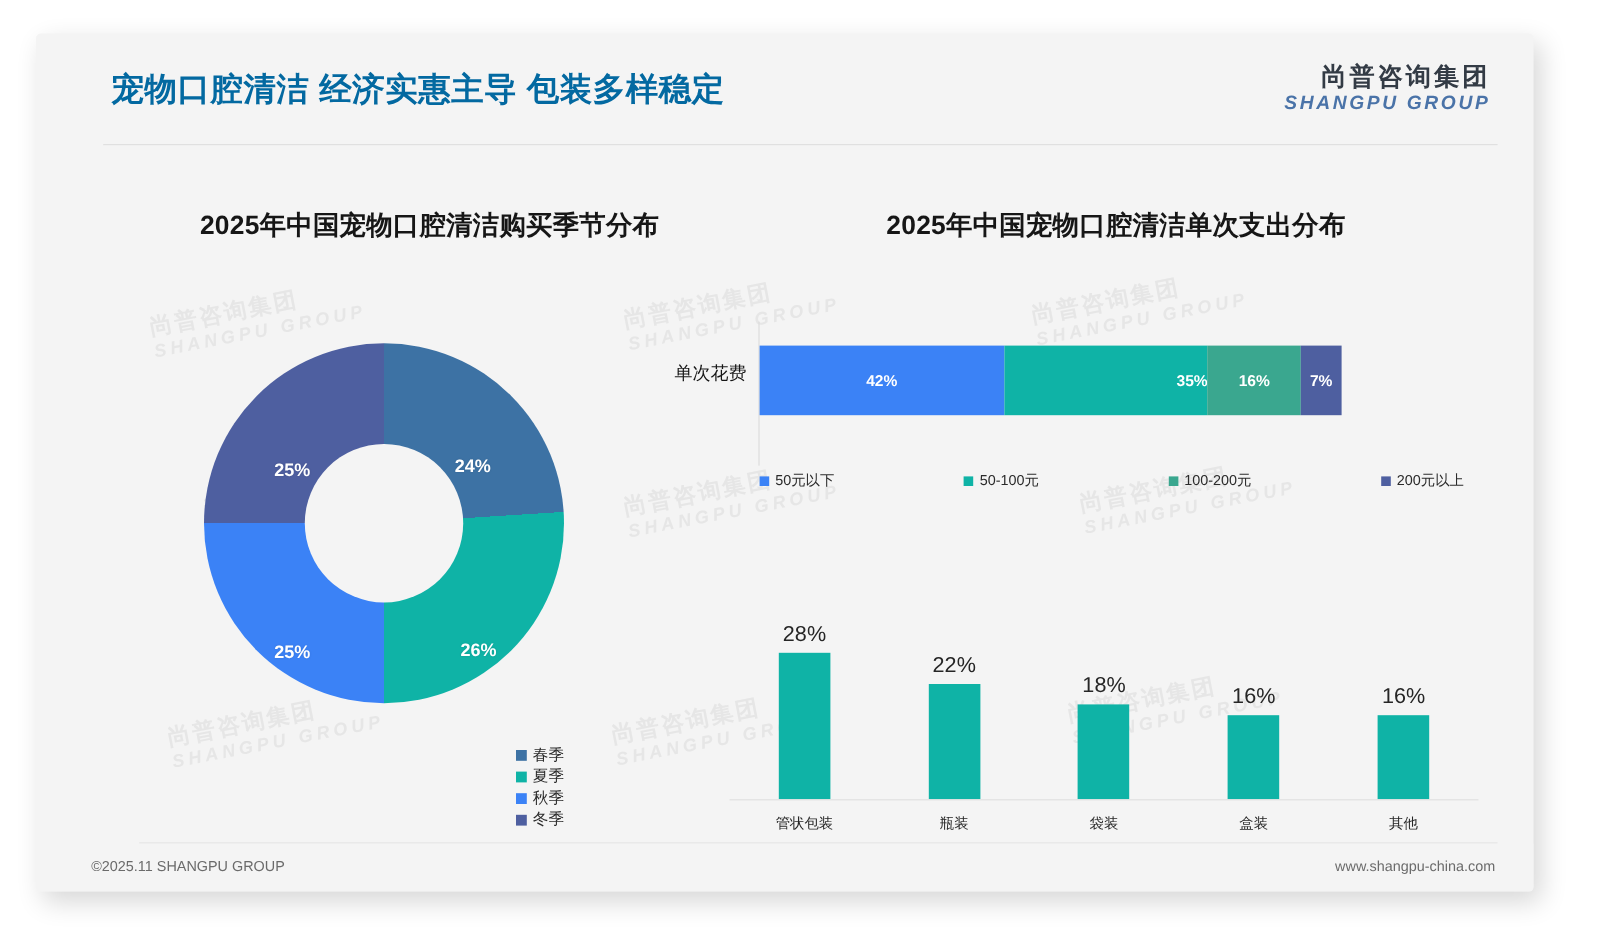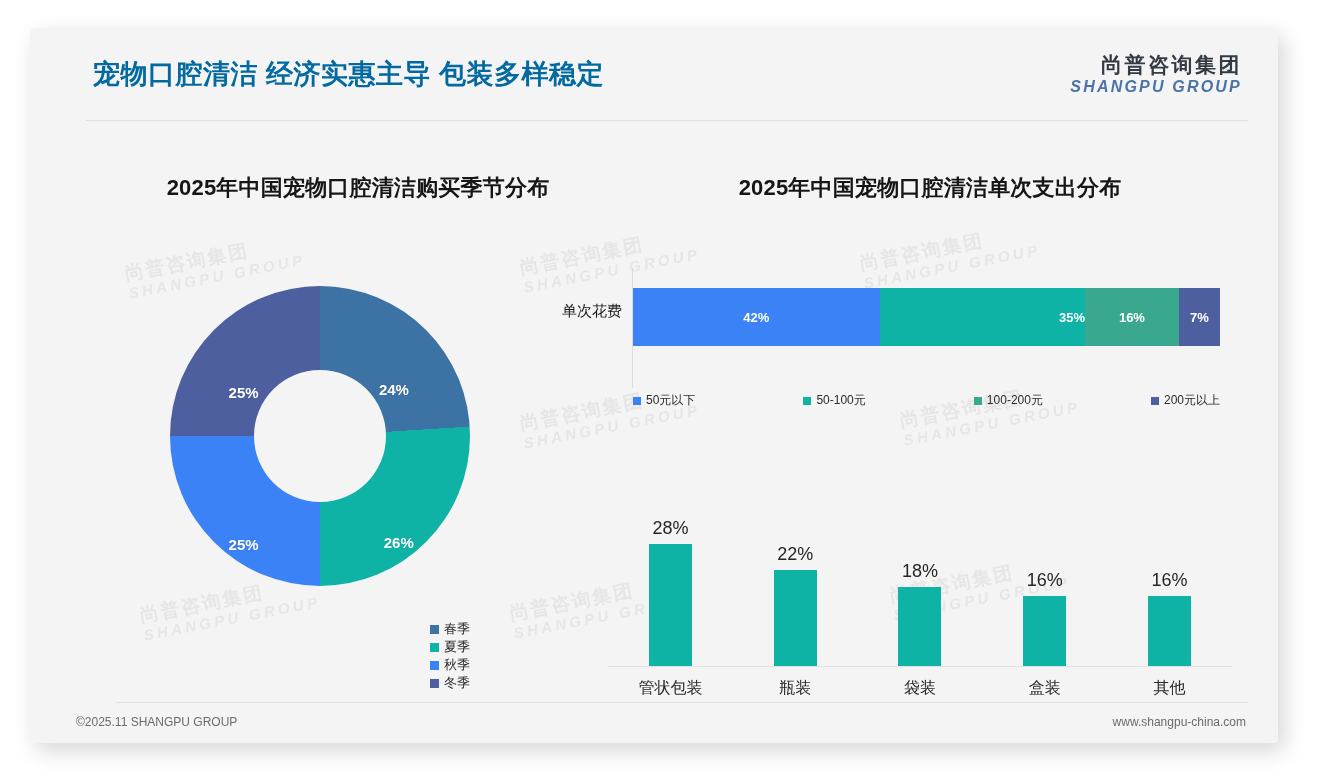--- a/index.html
+++ b/index.html
@@ -169,21 +169,21 @@
     left: 102px;
     top: 0;
     width: 1px;
     height: 120px;
     background: #dcdcdc;
   }
   .stack-bar {
     position: absolute;
     left: 103px;
     top: 20px;
-    width: 587px;
+    width: 485px;
     height: 58px;
     display: flex;
   }
   .stack-seg {
     height: 100%;
     display: flex;
     align-items: center;
     justify-content: center;
     color: #ffffff;
     font-size: 13px;
@@ -245,21 +245,21 @@
   .bar-axis-labels {
     position: absolute;
     left: 8px; right: 8px;
     top: 190px;
     display: flex;
     justify-content: space-around;
   }
   .bar-axis-labels > div {
     width: 112px;
     text-align: center;
-    font-size: 16px;
+    font-size: 12px;
     color: #262626;
   }
 
   
   .footnote-rule {
     position: absolute;
     left: 86px;
     right: 30px;
     top: 674px;
     height: 1px;

